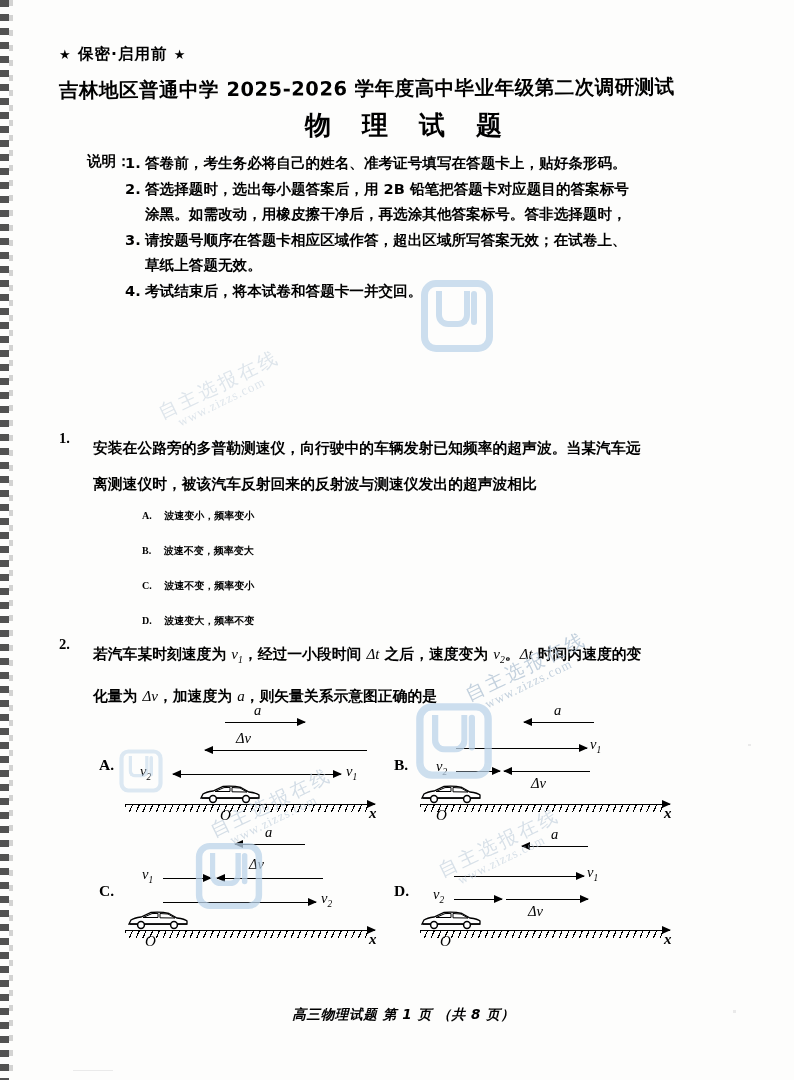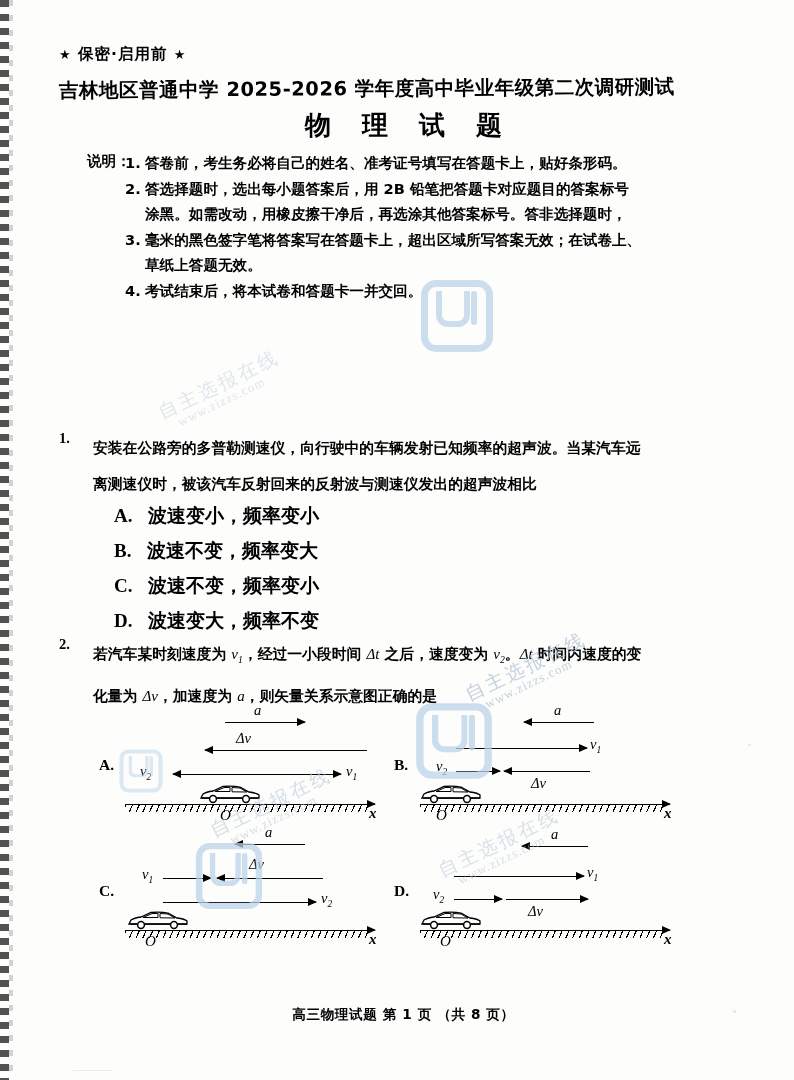--- a/index.html
+++ b/index.html
@@ -72,23 +72,24 @@
   }
   .section .ind{display:block;padding-left:24px;text-indent:-24px;}
   .section .l2{display:block;padding-left:24px;}
   
   .q{position:absolute;font-family:"DejaVu Sans","Liberation Sans",sans-serif;}
   .qnum{position:absolute;left:0;top:0;font-size:14.6px;font-weight:700;
         font-family:"Liberation Serif",serif;}
   .qbody{margin-left:34px;font-size:14.8px;font-weight:700;line-height:36px;}
   .qbody .ln{display:block;}
   .opt{
-    font-size:19px;font-weight:700;
+    font-size:10px;font-weight:700;
     font-family:"DejaVu Sans","Liberation Sans",sans-serif;
     line-height:35px;
+    margin-left:28px;
   }
   .opt .lbl{
     font-family:"Liberation Serif",serif;font-weight:700;
     margin-right:9px;
   }
   i.v{font-family:"Liberation Serif",serif;font-style:italic;font-weight:400;font-size:15px;}
   sub{font-size:.65em;}
   
   .dia{position:absolute;width:295px;height:120px;}
   .dia .dlabel{
@@ -123,21 +124,21 @@
   }
   .xlab{
     position:absolute;font-family:"Liberation Serif",serif;
     font-style:italic;font-weight:700;font-size:15px;
   }
   .car{position:absolute;width:66px;height:20px;}
   
   .footer{
     position:absolute;left:0;top:1006px;width:781px;text-align:center;
     font-family:"DejaVu Sans","Liberation Sans",sans-serif;
-    font-size:13.6px;font-weight:700;letter-spacing:.6px;
+    font-size:13.6px;font-weight:700;letter-spacing:.6px;font-style:italic;
   }
   
   .wm{position:absolute;pointer-events:none;user-select:none;}
   .wm-logo{
     width:58px;height:58px;border:7px solid #bcd4ea;border-radius:15px;
     opacity:.75;
   }
   .wm-logo:before{
     content:"";position:absolute;left:8px;top:4px;width:22px;height:30px;
     border:6px solid #bcd4ea;border-top:none;border-radius:0 0 12px 12px;
@@ -181,21 +182,21 @@
           <span class="num">1.</span>
           <span class="cont">答卷前，考生务必将自己的姓名、准考证号填写在答题卡上，贴好条形码。</span>
         </li>
         <li>
           <span class="num">2.</span>
           <span class="cont">答选择题时，选出每小题答案后，用 2B 铅笔把答题卡对应题目的答案标号</span>
           <span class="cont">涂黑。如需改动，用橡皮擦干净后，再选涂其他答案标号。答非选择题时，</span>
         </li>
         <li>
           <span class="num">3.</span>
-          <span class="cont">毫米的黑色签字笔将答案写在答题卡上，超出区域所写答案无效；在试卷上、</span>
+          <span class="cont">请按题号顺序在答题卡相应区域作答，超出区域所写答案无效；在试卷上、</span>
           <span class="cont">草纸上答题无效。</span>
         </li>
         <li>
           <span class="num">4.</span>
           <span class="cont">考试结束后，将本试卷和答题卡一并交回。</span>
         </li>
       </ol>
     </div>
 
 

